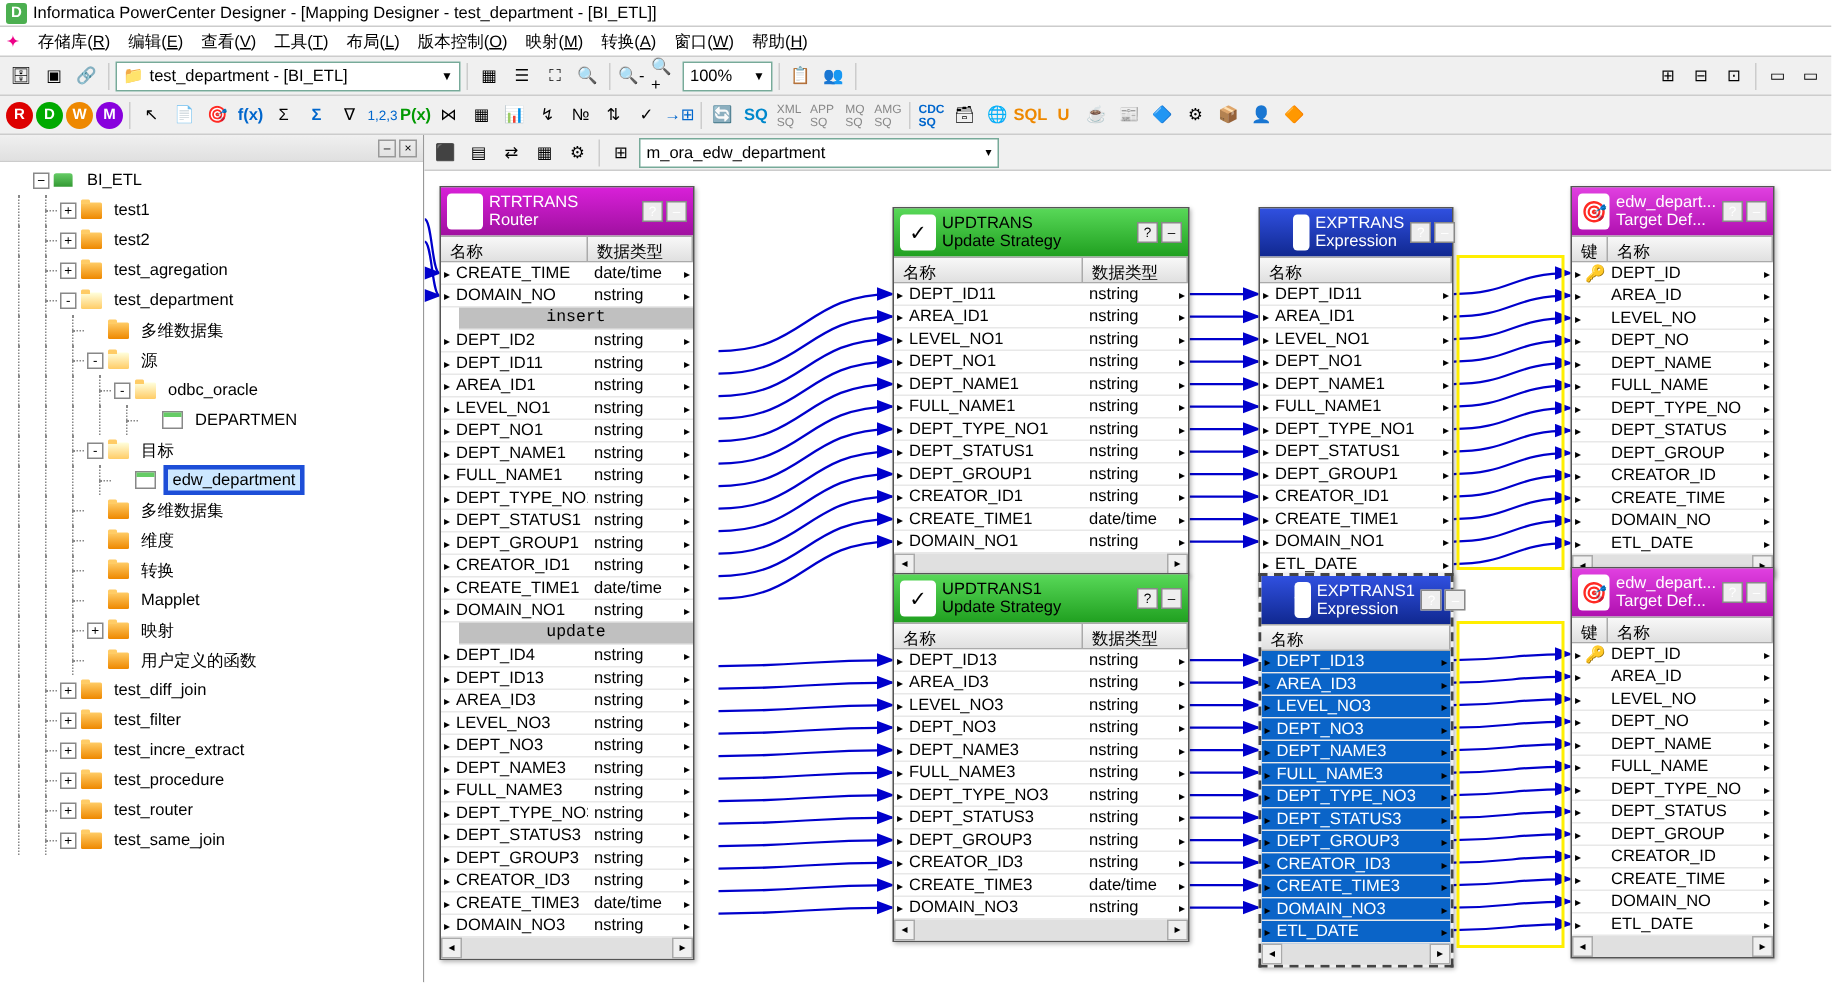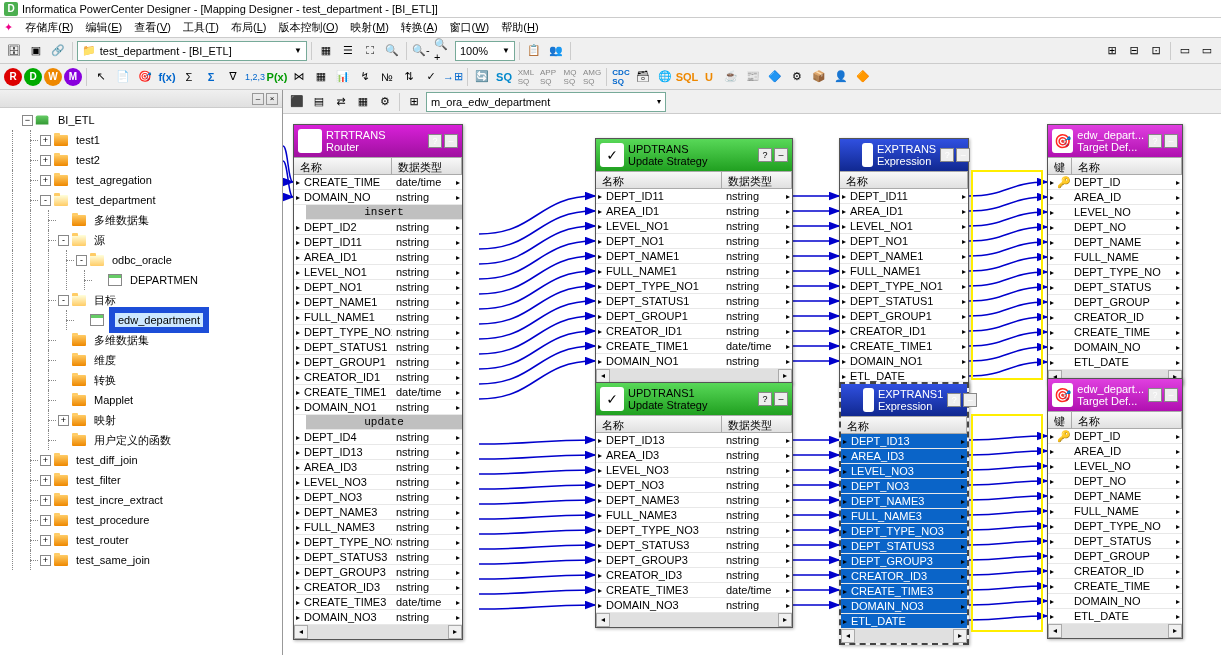--- a/index.html
+++ b/index.html
@@ -29,21 +29,21 @@
 .tree-indent.tee::before { content: ""; position: absolute; left: 8px; top: 0; bottom: 0; border-left: 1px dotted #888; }
 .tree-indent.tee::after { content: ""; position: absolute; left: 8px; top: 50%; width: 8px; border-top: 1px dotted #888; }
 .tree-toggle { width: 11px; height: 11px; border: 1px solid #888; background: #fff; font-size: 9px; line-height: 9px; text-align: center; margin-right: 2px; }
 .tree-icon { width: 16px; height: 14px; margin-right: 4px; display: inline-flex; align-items: center; justify-content: center; }
 .folder-icon { width: 14px; height: 11px; background: linear-gradient(to bottom, #fc6, #e80); border-radius: 1px; position: relative; }
 .folder-icon::before { content: ""; position: absolute; top: -2px; left: 0; width: 6px; height: 3px; background: #fc6; border-radius: 1px 1px 0 0; }
 .folder-open { background: linear-gradient(to bottom, #ffd, #fc6); }
 .table-icon { width: 14px; height: 12px; background: #fff; border: 1px solid #888; position: relative; }
 .table-icon::before { content: ""; position: absolute; top: 0; left: 0; right: 0; height: 3px; background: #6c6; }
 .tree-label { padding: 1px 3px; }
-.tree-label.selected { border: 6px solid #1d4ed8; background: #cde8ff; }
+.tree-label.selected { border: 3px solid #1d4ed8; background: #cde8ff; }
 .canvas-area { flex: 1; display: flex; flex-direction: column; background: #fff; }
 .canvas-toolbar { height: 24px; display: flex; align-items: center; padding: 2px 4px; gap: 2px; background: #f0f0f0; border-bottom: 1px solid #ccc; }
 .canvas { flex: 1; position: relative; background: #fff; overflow: hidden; }
 .trans-box { position: absolute; background: #f0f0f0; border: 1px solid #555; box-shadow: 1px 1px 3px rgba(0,0,0,0.3); }
 .trans-header { display: flex; align-items: center; height: 32px; padding: 2px 4px; gap: 4px; }
 .rtr .trans-header { background: linear-gradient(to bottom, #d820d8, #a010a0); color: #fff; }
 .upd .trans-header { background: linear-gradient(to bottom, #58d858, #20a020); color: #000; }
 .exp .trans-header { background: linear-gradient(to bottom, #3050e0, #102890); color: #fff; padding-left: 22px; }
 .tgt .trans-header { background: linear-gradient(to bottom, #e040e0, #b010b0); color: #fff; }
 .trans-hicon { width: 24px; height: 24px; background: #fff; border-radius: 3px; display: flex; align-items: center; justify-content: center; font-size: 14px; }

